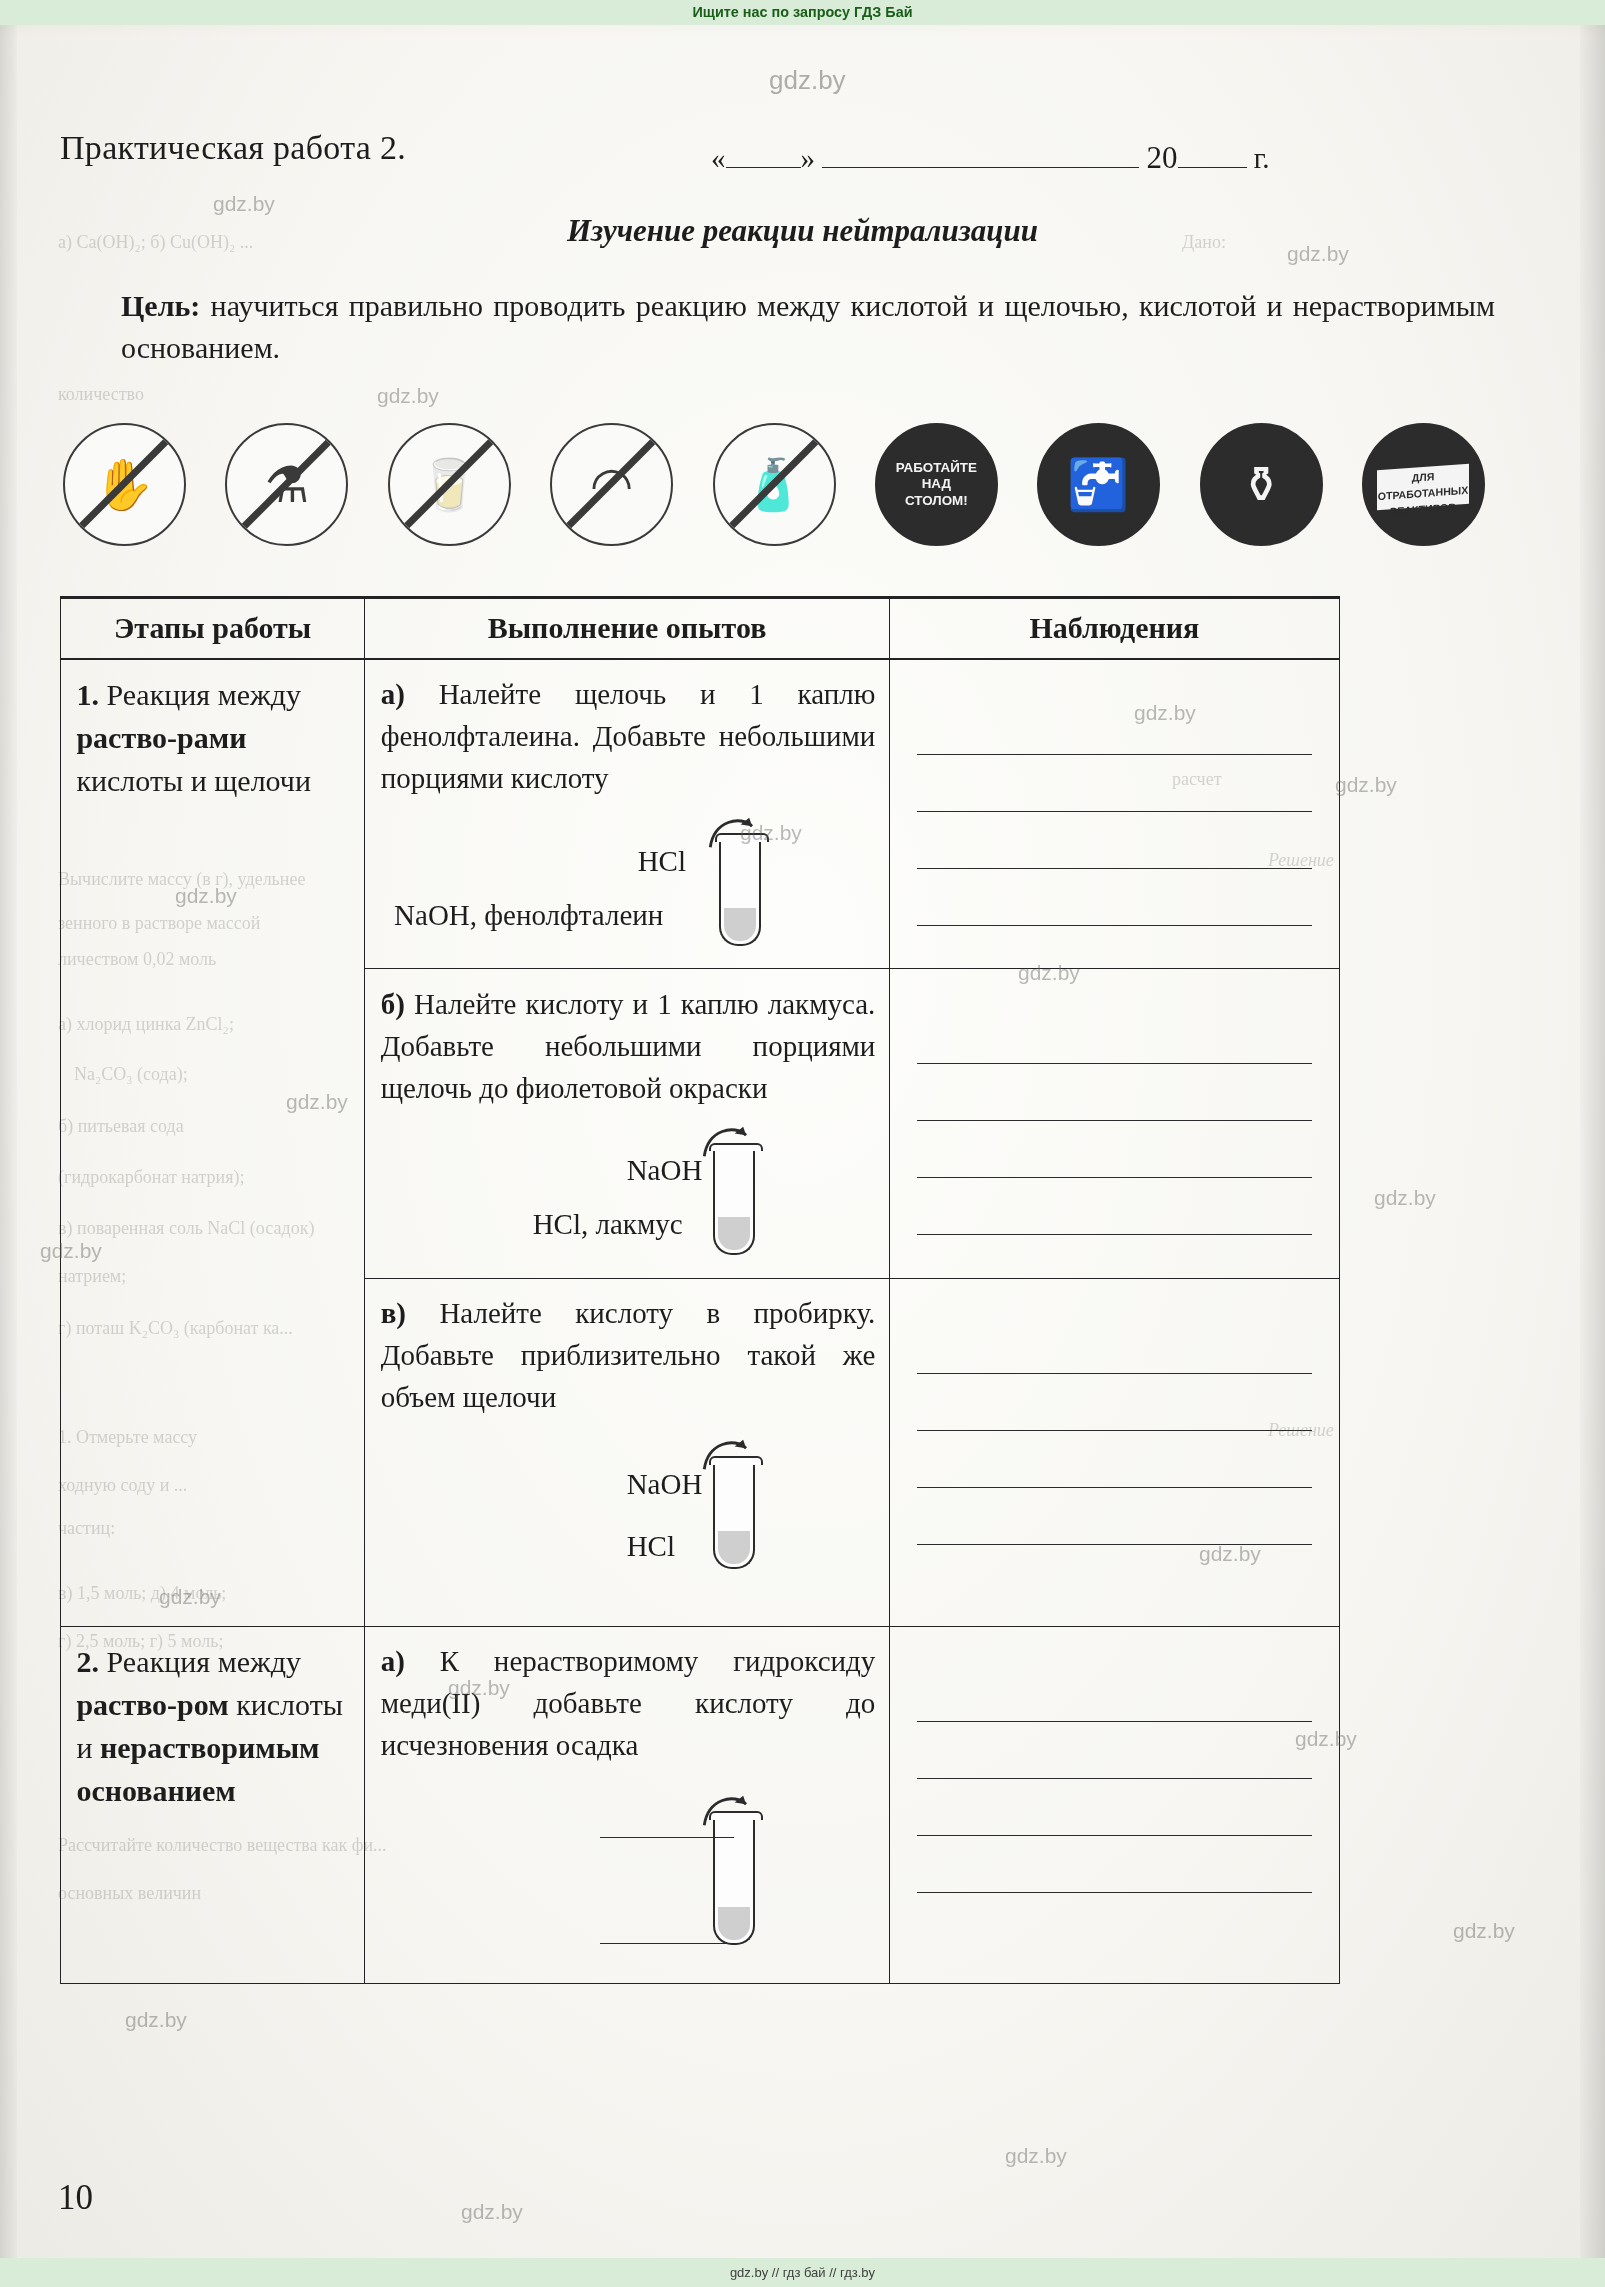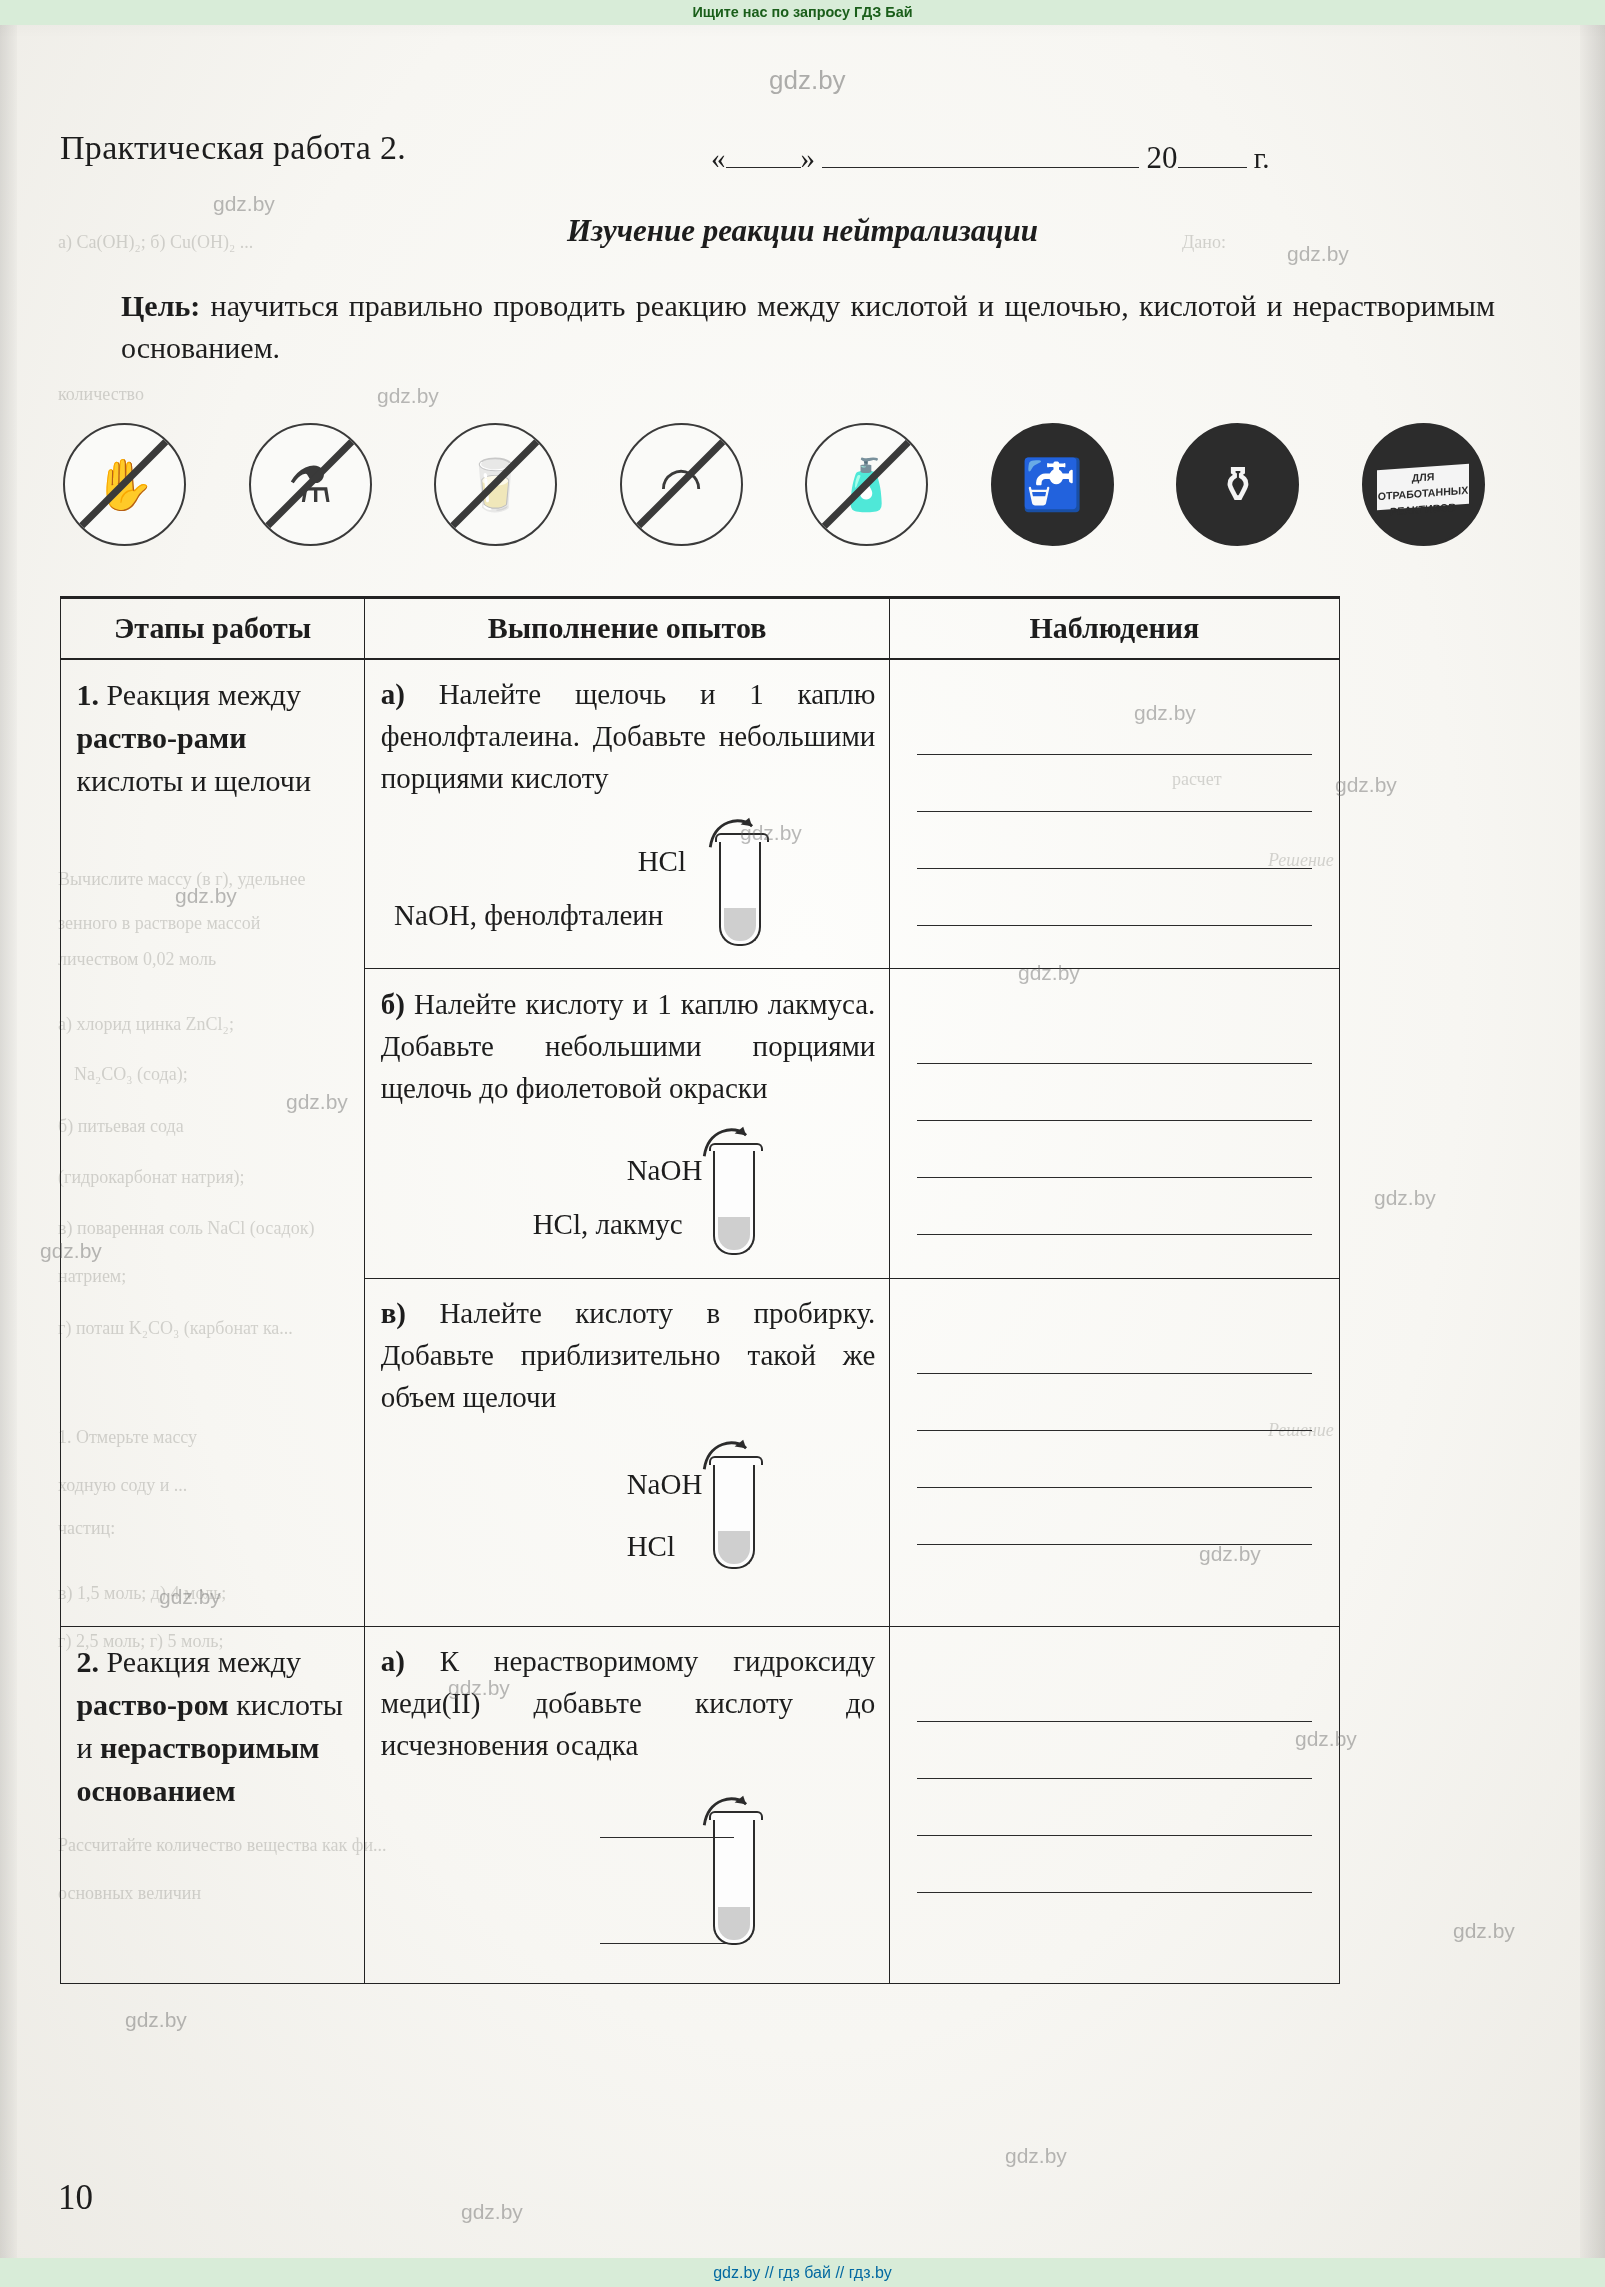--- a/index.html
+++ b/index.html
@@ -55,23 +55,23 @@
     text-align: center;
     line-height: 25px;
     font-weight: 700;
   }
   .bottom-banner {
     position: absolute;
     left: 0; bottom: 0;
     width: 1605px;
     height: 29px;
     background: #d8ecd8;
-    color: #0369a1;
+    color: #404040;
     font-family: "Liberation Sans", sans-serif;
-    font-size: 16px;
+    font-size: 13px;
     text-align: center;
     line-height: 29px;
   }
 
   
   .wm {
     position: absolute;
     font-family: "Liberation Sans", sans-serif;
     color: rgba(90,90,90,0.42);
     font-size: 21px;
@@ -363,20 +363,27 @@
   </div>
   <div class="icon-badge">
     <div class="glyph">◠</div>
       <div class="slash"></div>
   </div>
   <div class="icon-badge">
     <div class="glyph">🧴</div>
       <div class="slash"></div>
   </div>
   <div class="icon-badge dark">
+    <div class="txt">
+      <span>РАБОТАЙТЕ</span>
+      <span>НАД</span>
+      <span>СТОЛОМ!</span>
+    </div>
+  </div>
+  <div class="icon-badge dark">
     <div class="glyph">🚰</div>
   </div>
   <div class="icon-badge dark">
     <div class="glyph">⚱</div>
   </div>
   <div class="icon-badge dark">
     <div class="ribbon">
       <span>ДЛЯ</span>
       <span>ОТРАБОТАННЫХ</span>
       <span>РЕАКТИВОВ</span>

